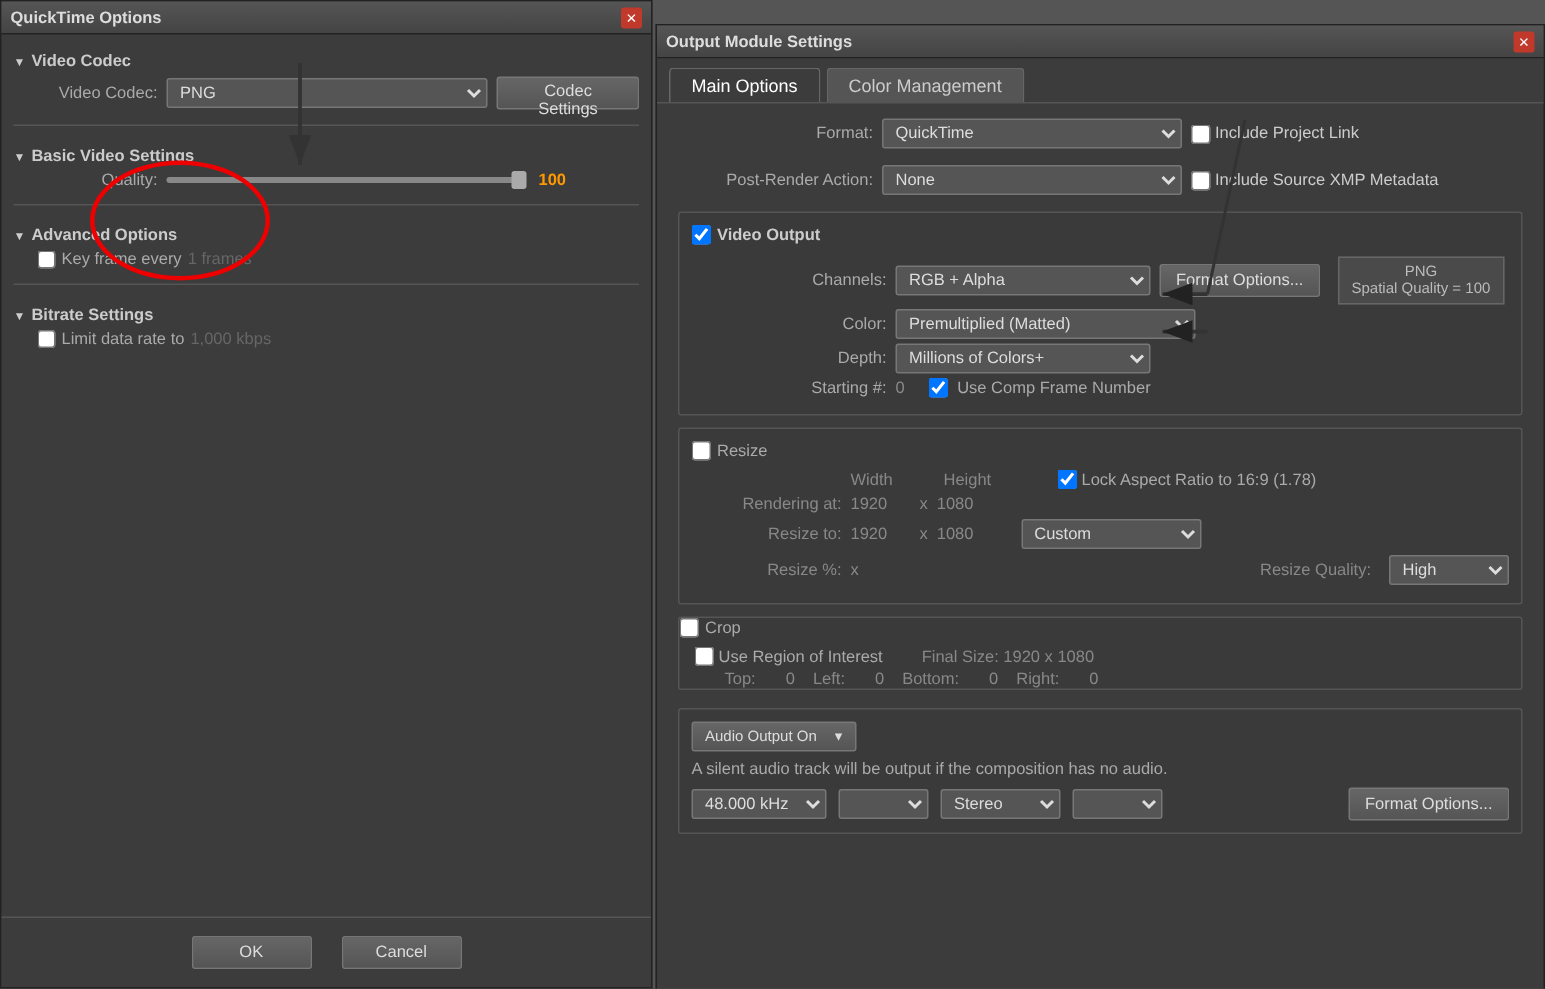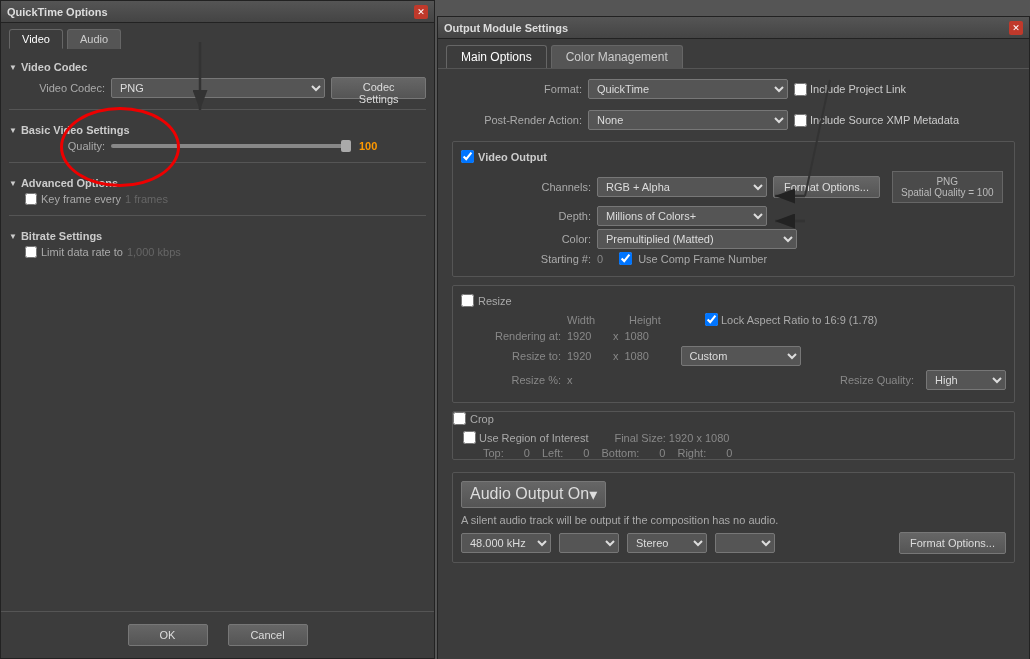--- a/index.html
+++ b/index.html
@@ -382,24 +382,25 @@
       display: flex;
       align-items: center;
       gap: 8px;
       margin-bottom: 6px;
     }
     .audio-dropdown-btn {
       background: linear-gradient(to bottom, #666, #555);
       border: 1px solid #777;
       color: #ddd;
       padding: 3px 8px;
-      font-size: 16px;
+      font-size: 10px;
       cursor: pointer;
       display: flex;
-      gap: 0;
+      align-items: center;
+      gap: 12px;
       border-radius: 2px;
     }
     .audio-note {
       color: #aaa;
       font-size: 11px;
     }
     .audio-controls {
       display: flex;
       align-items: center;
       gap: 8px;
@@ -429,24 +430,20 @@
       color: #666;
     }
   </style>
 </head>
 <body>
 
 <div class="qt-window">
   <div class="qt-titlebar">
     <span class="qt-title-text">QuickTime Options</span>
     <div class="close-btn">✕</div>
-  </div>
-  <div class="qt-tabs">
-    <div class="qt-tab active">Video</div>
-    <div class="qt-tab">Audio</div>
   </div>
   <div class="qt-content">
 
     <div>
       <div class="section-header">
         <span class="triangle">▼</span>
         <span>Video Codec</span>
       </div>
       <div class="section-body">
         <div class="field-row">
@@ -565,30 +562,30 @@
           <option>RGB + Alpha</option>
         </select>
         <button class="btn">Format Options...</button>
         <div class="png-info" style="margin-left:6px;font-size:10px;">
           <div>PNG</div>
           <div>Spatial Quality = 100</div>
         </div>
       </div>
 
       <div class="form-row">
+        <span class="form-label">Color:</span>
+        <select class="om-select" style="min-width:200px;">
+          <option>Premultiplied (Matted)</option>
+        </select>
+      </div>
+
+      <div class="form-row">
         <span class="form-label">Depth:</span>
         <select class="om-select" style="min-width:170px;">
           <option>Millions of Colors+</option>
-        </select>
-      </div>
-
-      <div class="form-row">
-        <span class="form-label">Color:</span>
-        <select class="om-select" style="min-width:200px;">
-          <option>Premultiplied (Matted)</option>
         </select>
       </div>
 
       <div class="form-row">
         <span class="form-label">Starting #:</span>
         <span style="color:#888;margin-right:10px;">0</span>
         <input type="checkbox" checked="" style="">
         <span style="color:#aaa;">Use Comp Frame Number</span>
       </div>
     </div>

